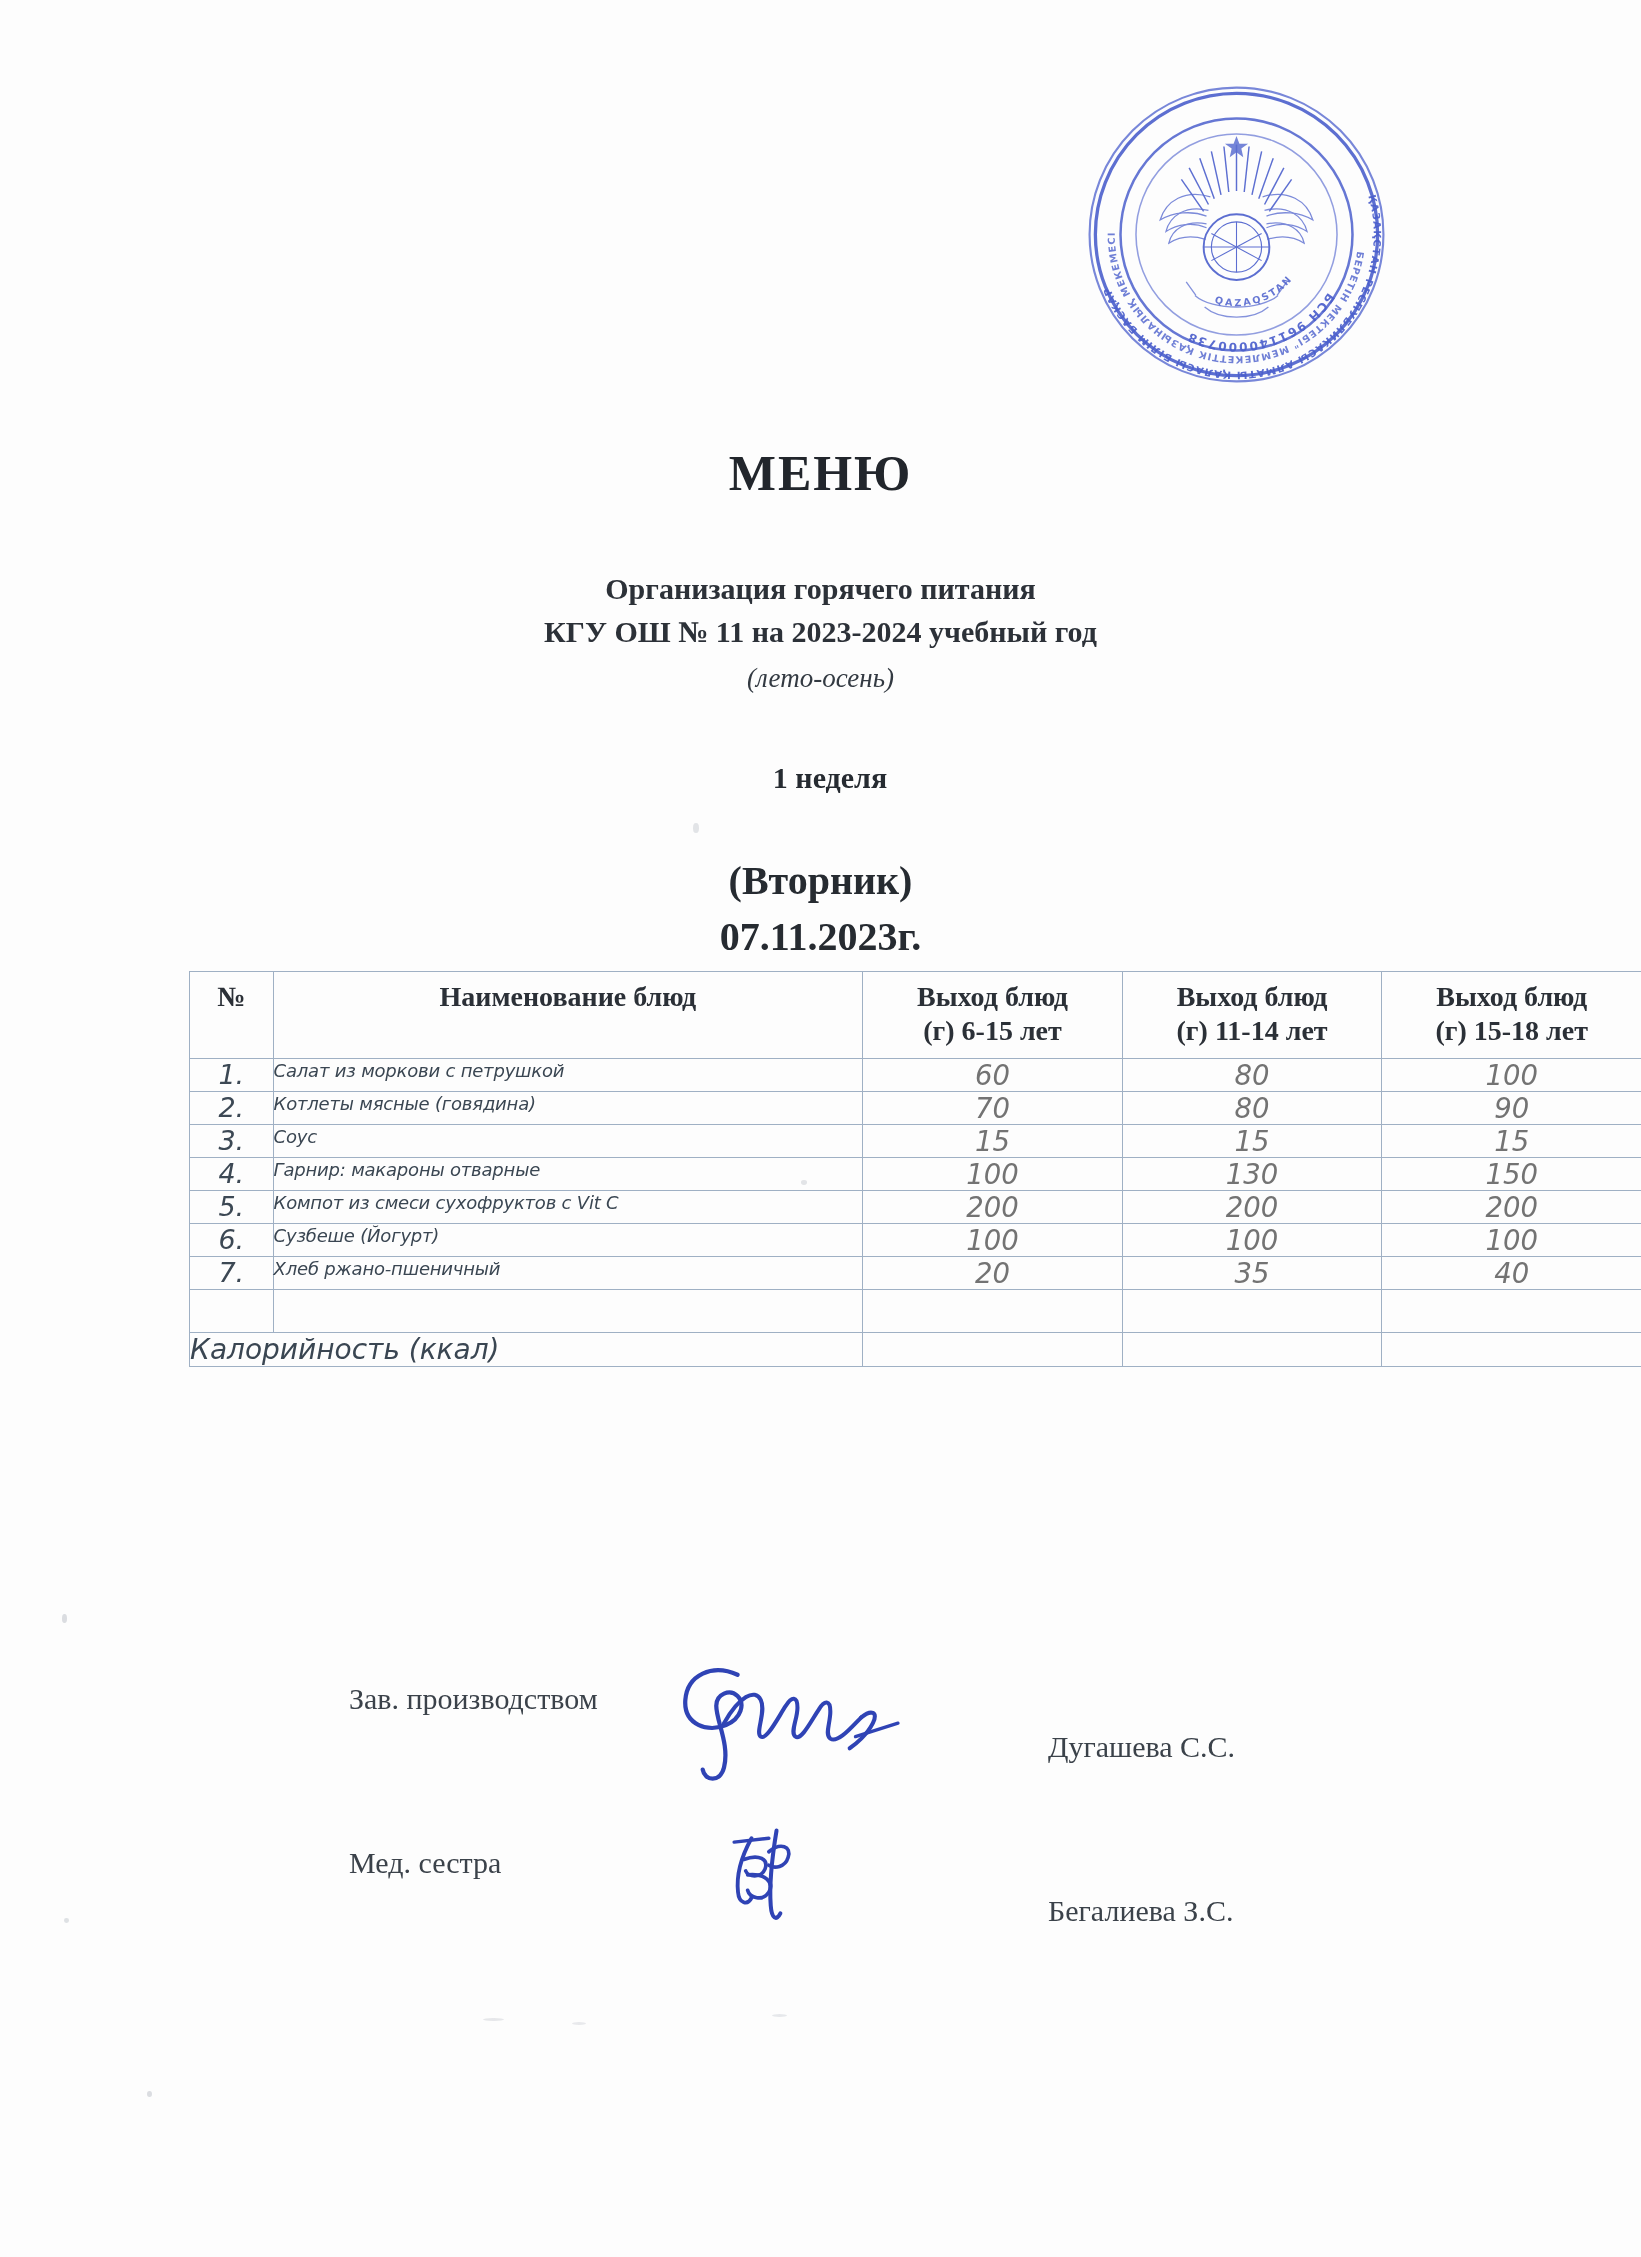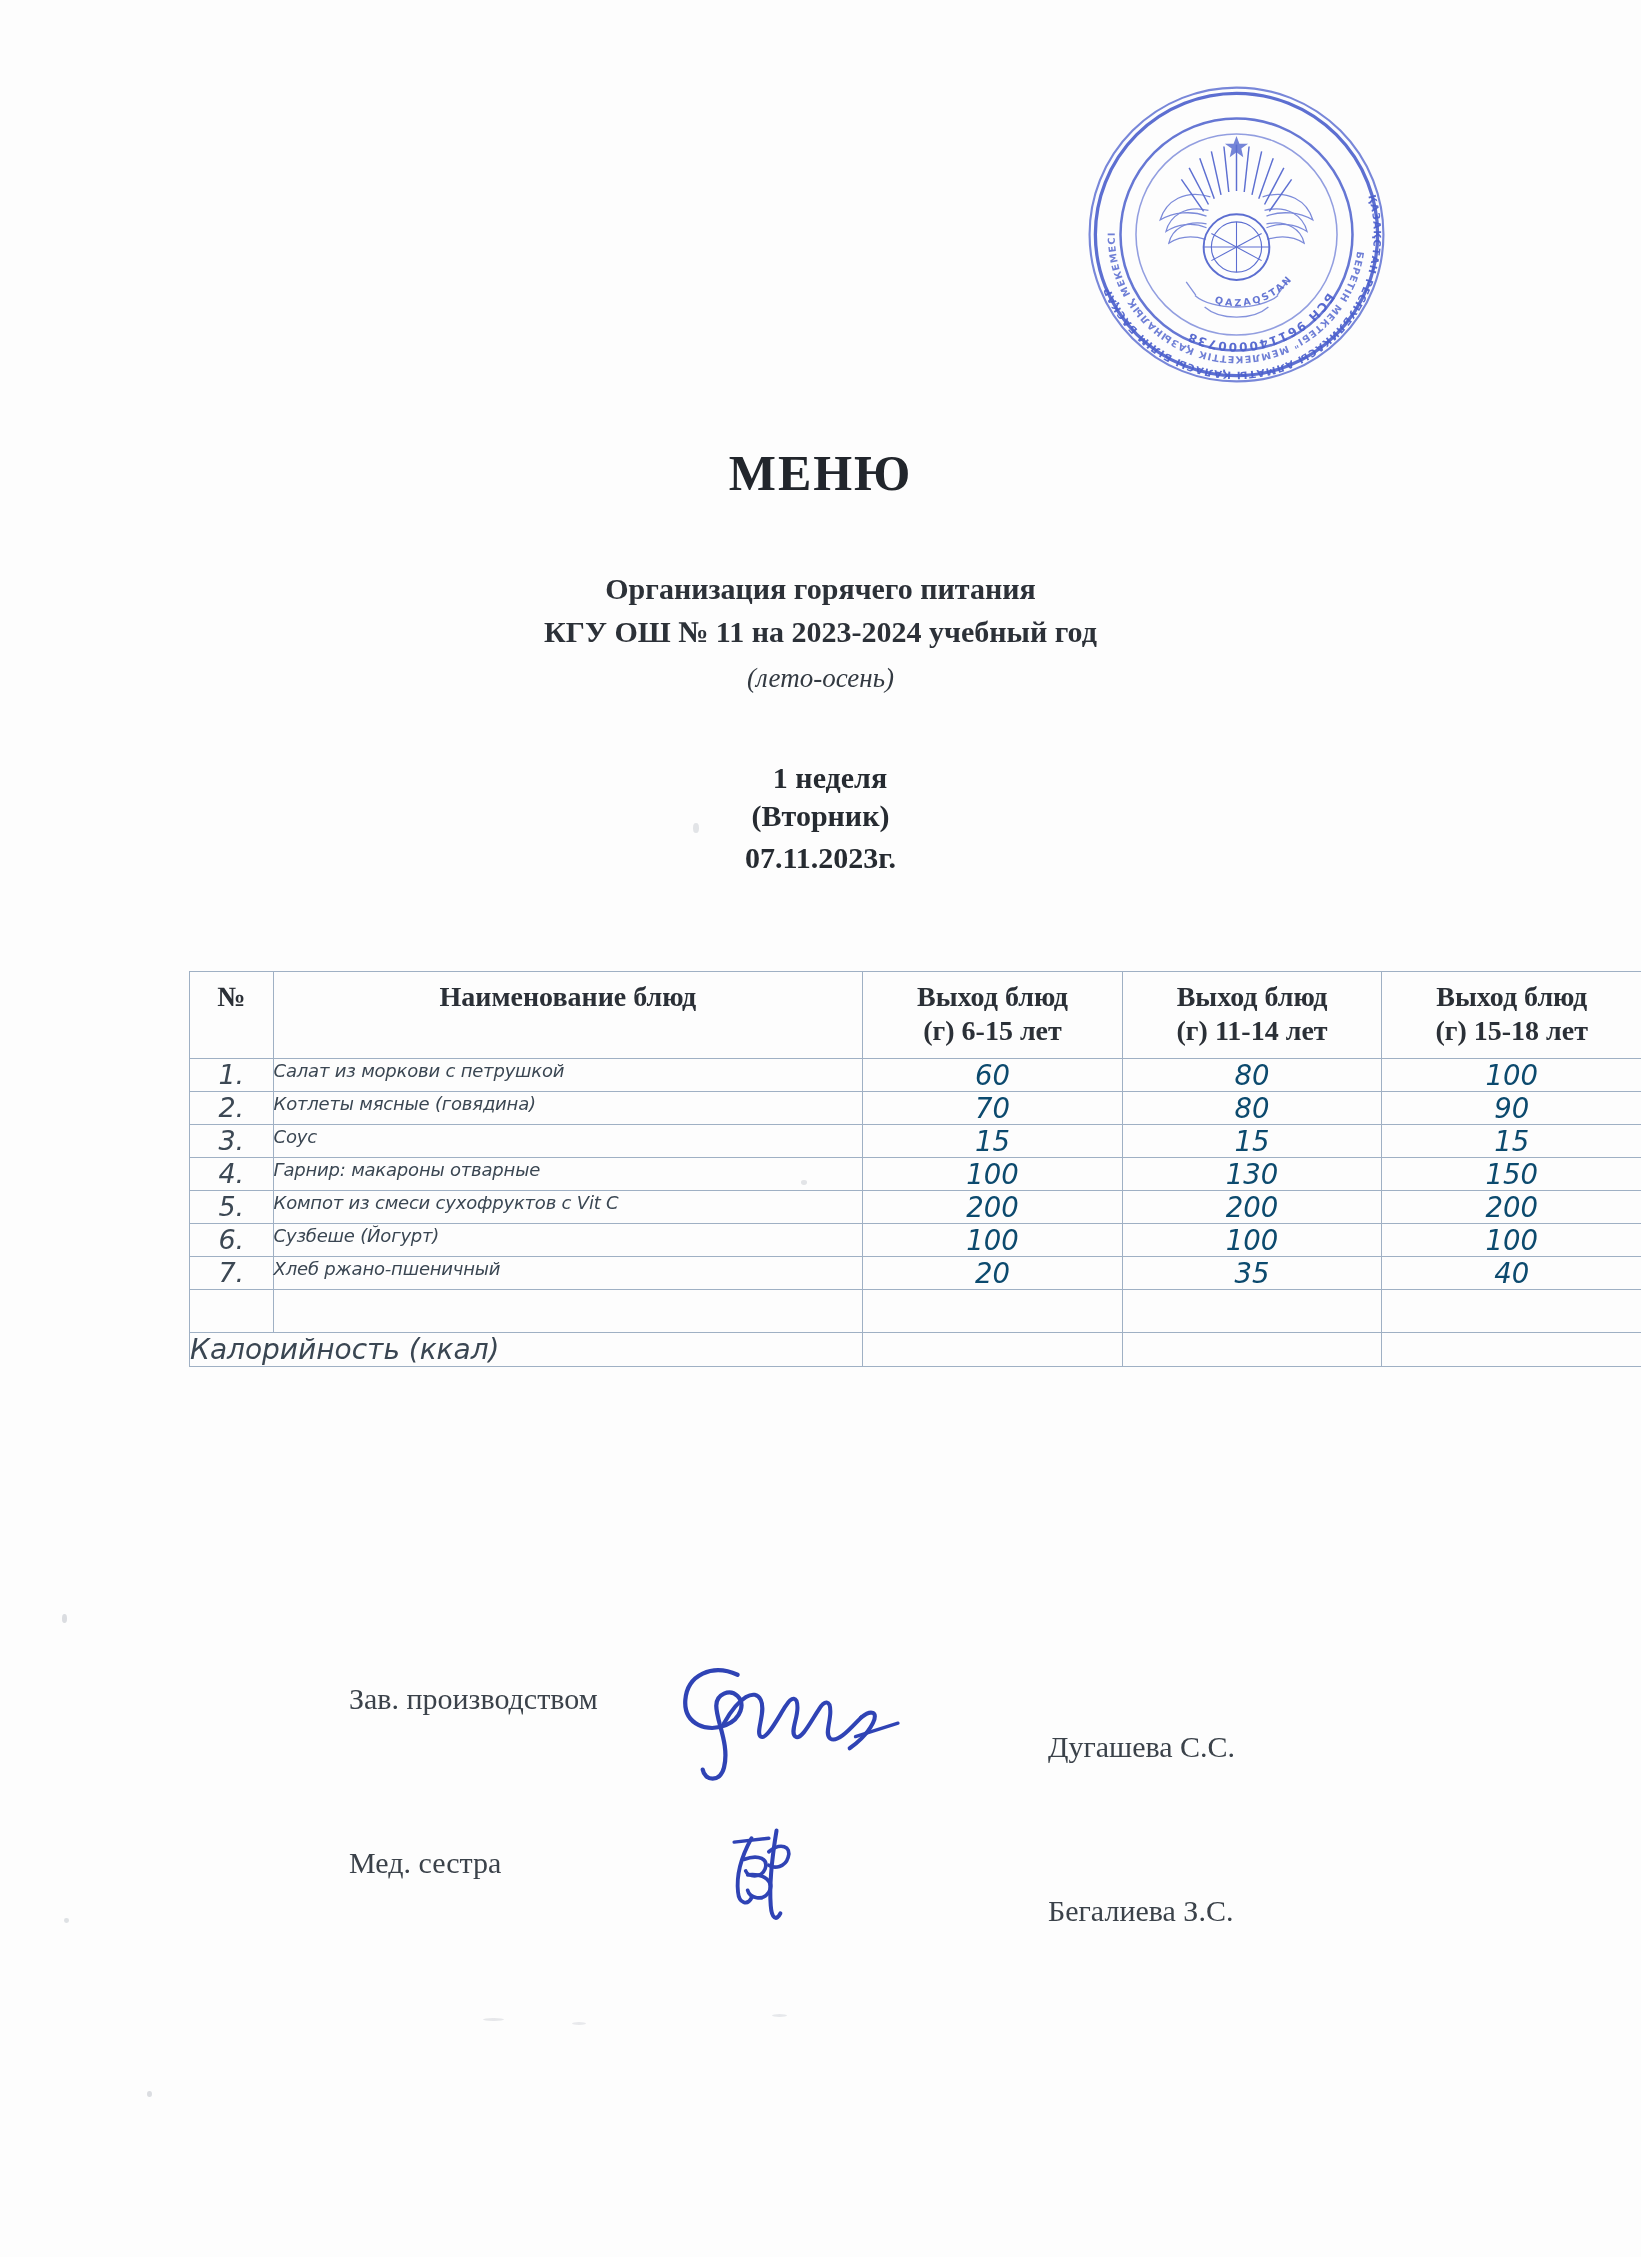--- a/index.html
+++ b/index.html
@@ -73,21 +73,22 @@
     color: #333a42;
   }
   .weekline {
     margin-top: 64px;
     font-size: 30px;
     font-weight: bold;
     color: #262b31;
     padding-left: 19px;
   }
   .dayline {
-    font-size: 30px;
+    margin-top: 58px;
+    font-size: 40px;
     font-weight: bold;
     line-height: 1.38;
     color: #262b31;
   }
 
   
   .table-wrap {
     position: absolute;
     left: 189px;
     top: 971px;
@@ -130,21 +131,21 @@
     font-size: 18px;
     color: #3a4652;
     padding: 6.8px 7.7px 7.7px 11.6px;
     line-height: 1.34;
     letter-spacing: -0.2px;
   }
   td.val {
     font-family: "DejaVu Sans", "Liberation Sans", sans-serif;
     font-style: italic;
     font-size: 27.5px;
-    color: #0c4a6e;
+    color: #737373;
     text-align: center;
     padding: 6.8px 3.9px 7.7px 3.9px;
   }
   tr.spacer td { height: 42px; }
   td.kcal {
     font-family: "DejaVu Sans", "Liberation Sans", sans-serif;
     font-style: italic;
     font-size: 28px;
     color: #3a4652;
     padding: 13.5px 7.7px 15.4px 9.7px;

